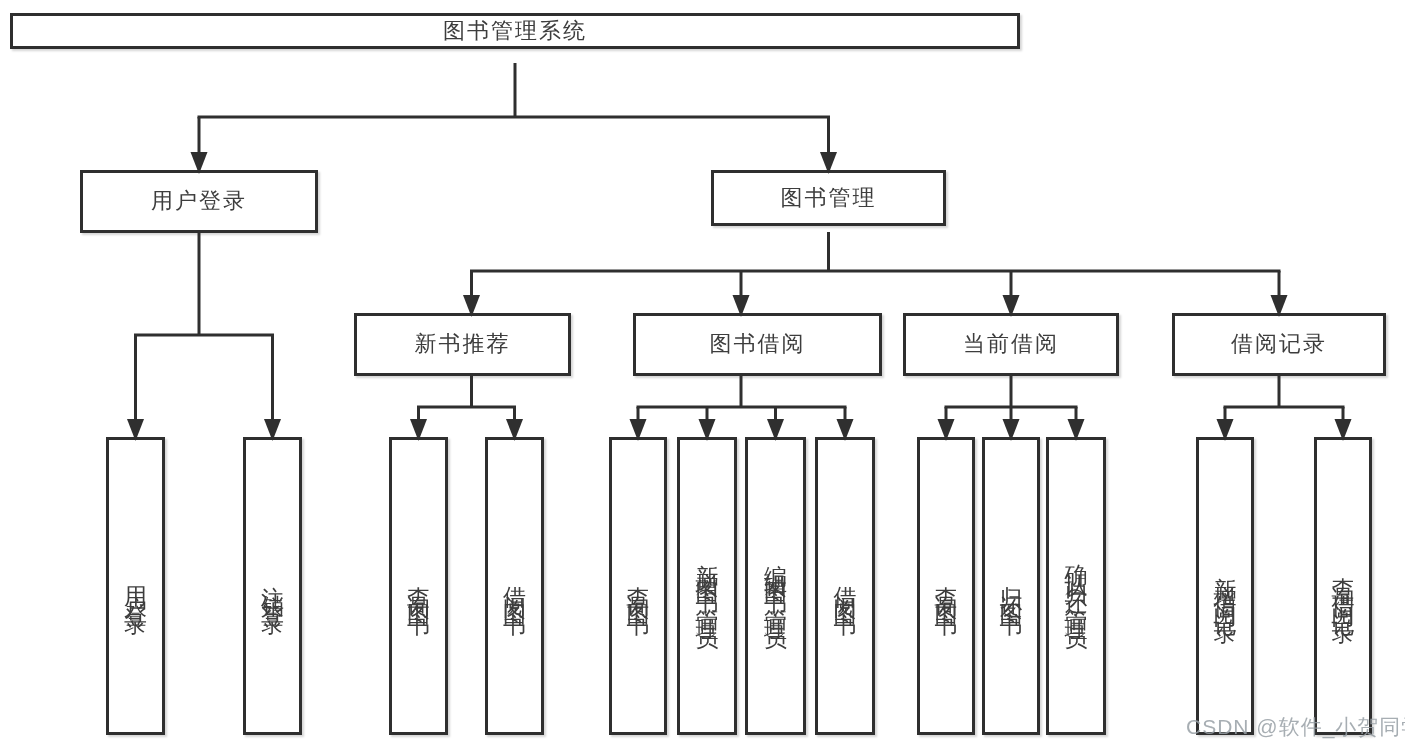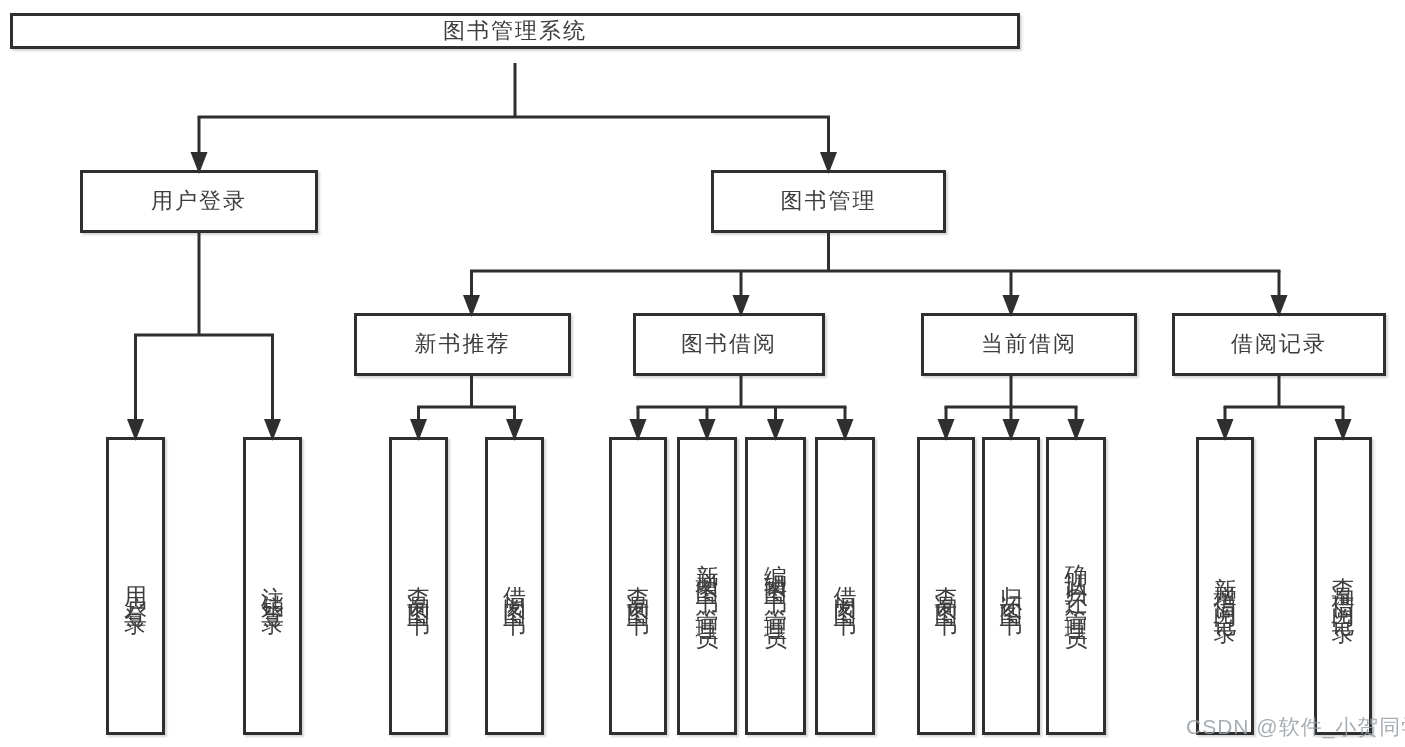--- a/index.html
+++ b/index.html
@@ -35,36 +35,36 @@
 </head>
 <body>
 
 <div id="diagram">
     <div class="node" style="left: 10px; top: 13px; width: 1010px; height: 36px;">
       <span class="lbl">图书管理系统</span>
     </div>
     <div class="node" style="left: 80px; top: 170px; width: 238px; height: 63px;">
       <span class="lbl">用户登录</span>
     </div>
-    <div class="node" style="left: 711px; top: 170px; width: 235px; height: 63px;">
+    <div class="node" style="left: 711px; top: 170px; width: 235px; height: 56px;">
       <span class="lbl">图书管理</span>
     </div>
     <div class="node v" style="left: 106px; top: 437px; width: 59px; height: 298px;">
       <span class="lbl">用户登录</span>
     </div>
     <div class="node v" style="left: 243px; top: 437px; width: 59px; height: 298px;">
       <span class="lbl">注销登录</span>
     </div>
     <div class="node" style="left: 354px; top: 313px; width: 217px; height: 63px; justify-content: center;">
       <span class="lbl">新书推荐</span>
     </div>
-    <div class="node" style="left: 633px; top: 313px; width: 192px; height: 63px;">
+    <div class="node" style="left: 633px; top: 313px; width: 249px; height: 63px;">
       <span class="lbl">图书借阅</span>
     </div>
-    <div class="node" style="left: 903px; top: 313px; width: 216px; height: 63px; margin-left: 18px;">
+    <div class="node" style="left: 903px; top: 313px; width: 216px; height: 63px;">
       <span class="lbl">当前借阅</span>
     </div>
     <div class="node" style="left: 1172px; top: 313px; width: 214px; height: 63px;">
       <span class="lbl">借阅记录</span>
     </div>
     <div class="node v" style="left: 389px; top: 437px; width: 59px; height: 298px;">
       <span class="lbl">查询图书</span>
     </div>
     <div class="node v" style="left: 485px; top: 437px; width: 59px; height: 298px;">
       <span class="lbl">借阅图书</span>

